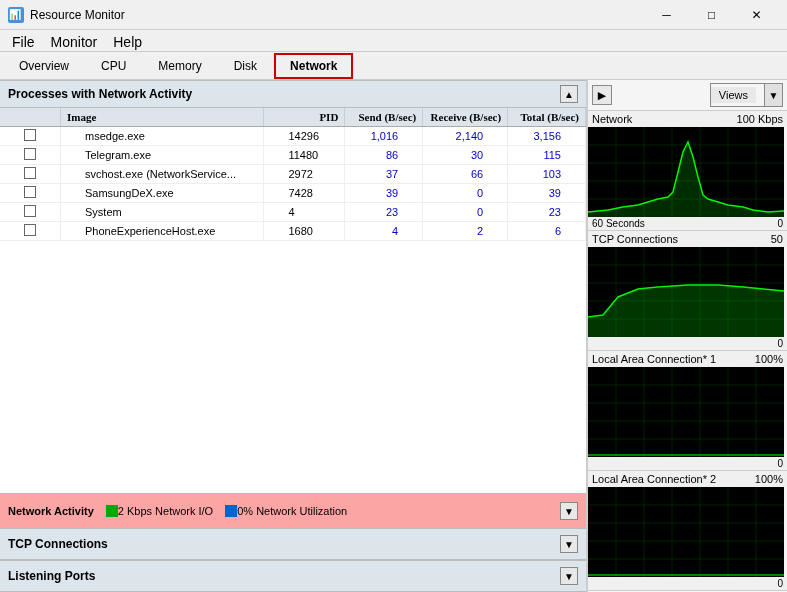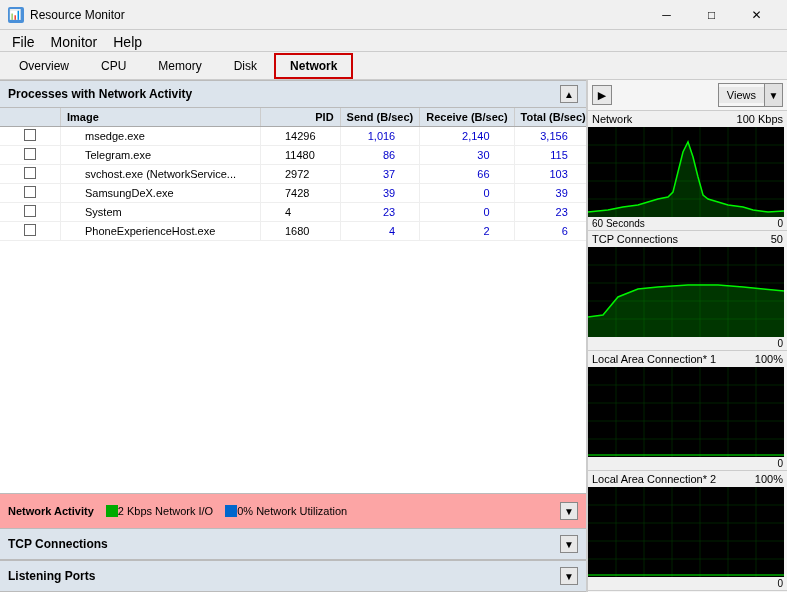--- a/index.html
+++ b/index.html
@@ -101,20 +101,21 @@
       font-size: 11px;
     }
     .process-table th {
       background: #dce4ec;
       border-bottom: 1px solid #aaa;
       border-right: 1px solid #ccc;
       padding: 3px 6px;
       text-align: left;
       font-weight: 600;
       white-space: nowrap;
+      font-family: Liberation Serif, serif;
     }
     .process-table th.right { text-align: right; }
     .process-table td {
       padding: 2px 24px;
       border-bottom: 1px solid #eee;
       border-right: 1px solid #eee;
       white-space: nowrap;
     }
     .process-table td.right { text-align: left; }
     .process-table td.blue { color: #0000cc; text-align: right; }
@@ -170,21 +171,21 @@
       align-items: center;
       justify-content: space-between;
       padding: 3px 4px;
       border-bottom: 1px solid #ccc;
     }
     .nav-btn {
       width: 20px; height: 20px; border: 1px solid #888; background: #e8e8e8;
       display: flex; align-items: center; justify-content: center; cursor: pointer; font-size: 11px;
     }
     .views-btn {
-      display: flex; align-items: center; gap: 0; border: 1px solid #888;
+      display: flex; align-items: center; gap: 8px; border: 1px solid #888;
     }
     .views-label { padding: 2px 8px; background: #e8e8e8; font-size: 11px; }
     .views-arrow { width: 18px; height: 22px; border-left: 1px solid #888; background: #e0e0e0; display: flex; align-items: center; justify-content: center; font-size: 10px; }
 
     
     .chart-section { border-bottom: 1px solid #ccc; }
     .chart-label {
       display: flex;
       justify-content: space-between;
       padding: 2px 4px;

